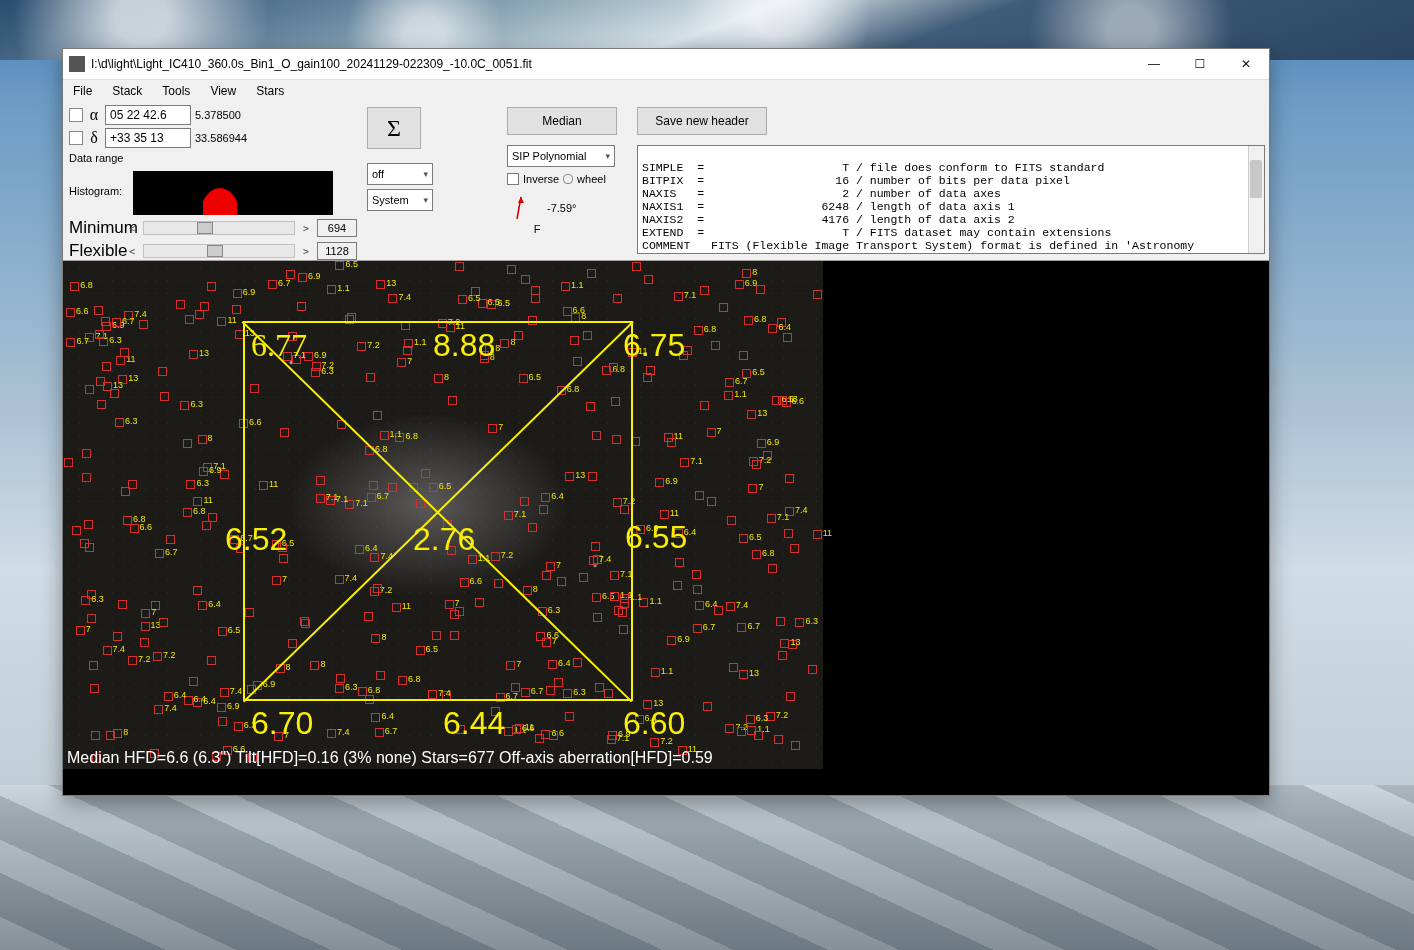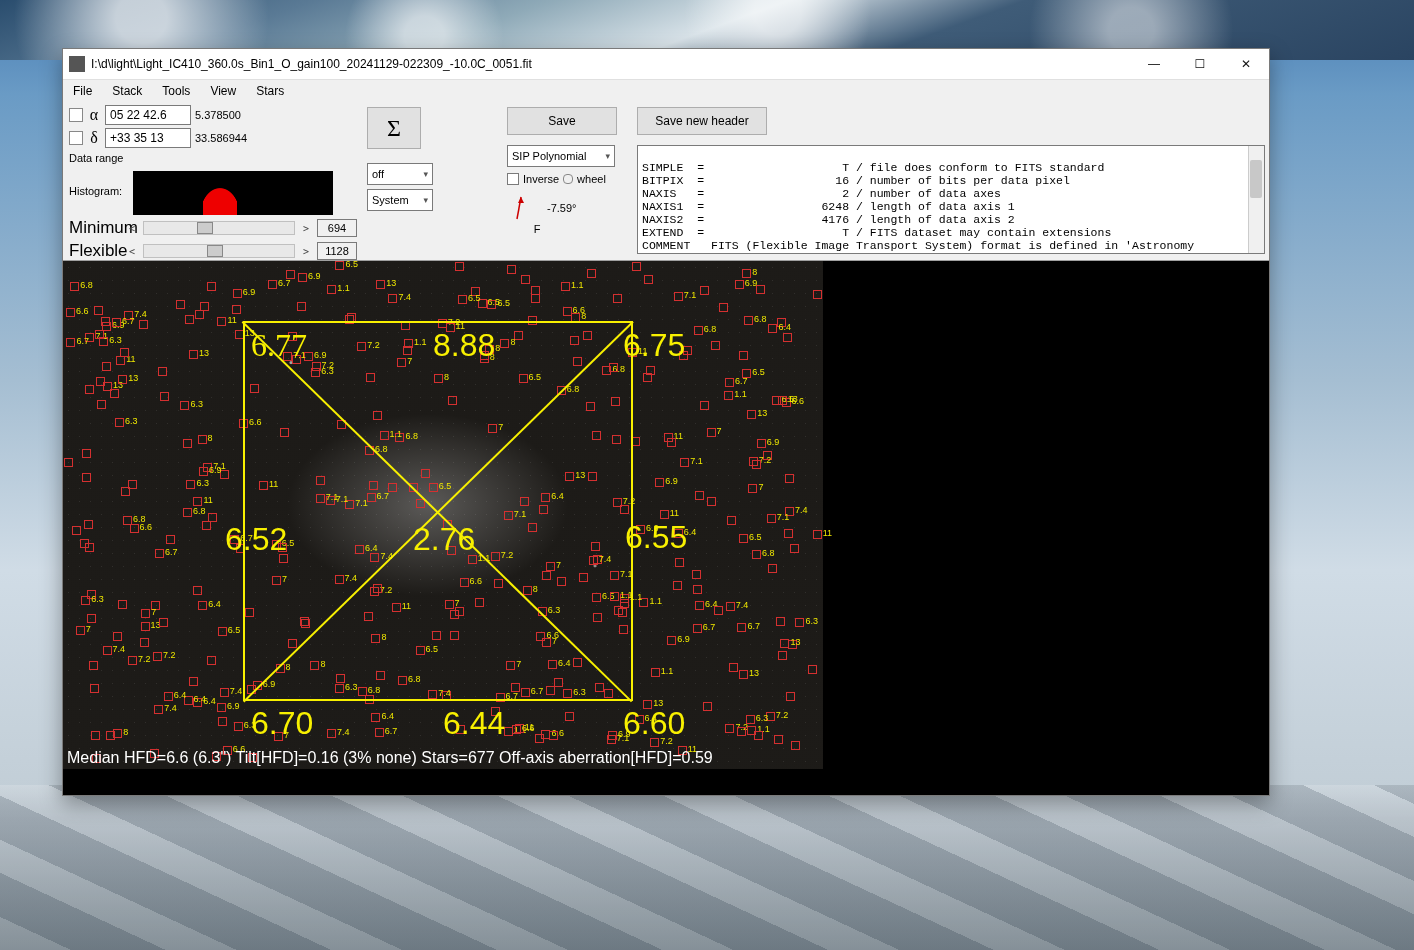--- a/index.html
+++ b/index.html
@@ -180,21 +180,21 @@
         <span>off</span>
           <span class="sel-arrow">▾</span>
       </div>
       <div class="small-select">
         <span>System</span>
           <span class="sel-arrow">▾</span>
       </div>
     </div>
 
     <div class="cp-solve">
-      <div class="primary-btn">Save</div>
+      <div class="primary-btn">Median</div>
       <div class="wide-select">
         <span>SIP Polynomial</span>
           <span class="sel-arrow">▾</span>
       </div>
       <div class="chk-row">
         <span class="chk-box"></span>
         <span>Inverse</span>
         <span style="width:10px;height:10px;border:1px solid #888;border-radius:4px;"></span>
         <span>wheel</span>
       </div>

